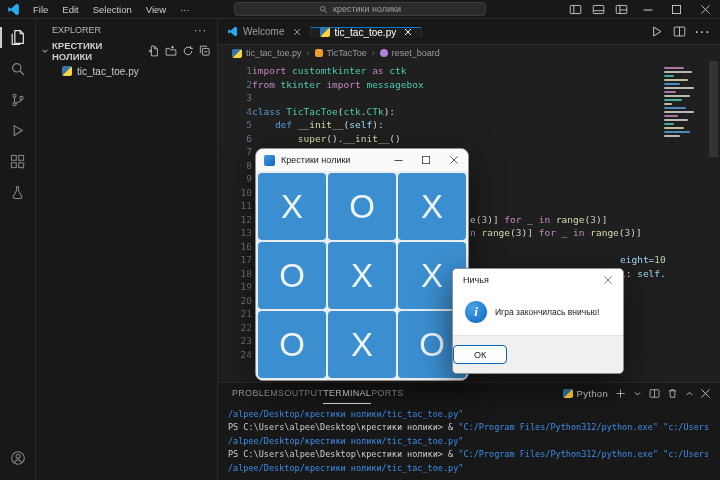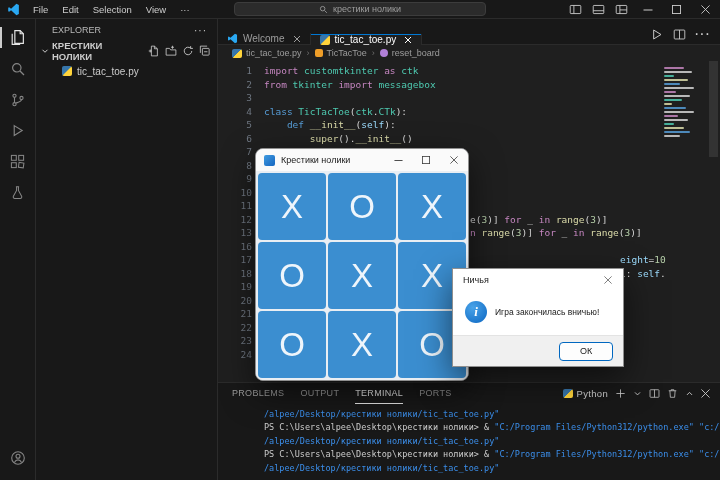--- a/index.html
+++ b/index.html
@@ -28,77 +28,77 @@
   .sb-header { height:22px; display:flex; align-items:center; padding:0 10px 0 16px; font-size:9px; color:#b8b8b8; }
   .sb-more { margin-left:auto; color:#cccccc; font-size:10px; letter-spacing:1px; }
   .section-row { height:20px; display:flex; align-items:center; padding:0 4px; font-weight:700; font-size:9.5px; color:#cccccc; gap:2px; }
   .section-actions { margin-left:auto; display:flex; gap:1px; color:#cccccc; }
   .sa-icon { width:16px; height:16px; display:flex; align-items:center; justify-content:center; }
   .file-row { height:20px; display:flex; align-items:center; padding-left:26px; gap:5px; color:#cccccc; font-size:10px; }
 
   .pyicon { display:inline-block; width:10px; height:10px; border-radius:2px; background:linear-gradient(135deg,#3776ab 49%,#ffd43b 51%); flex:0 0 10px; }
 
   .editor-col { flex:1; display:flex; flex-direction:column; min-width:0; background:#1f1f1f; }
-  .tabbar { height:26px; background:#181818; border-bottom:1px solid #2b2b2b; display:flex; align-items:flex-end; }
+  .tabbar { height:26px; background:#181818; border-bottom:1px solid #2b2b2b; display:flex; align-items:center; }
   .tab { display:flex; align-items:center; gap:5px; padding:0 9px; font-size:10px; border-right:1px solid #2b2b2b; color:#9d9d9d; position:relative; }
   .tab.active { background:#1f1f1f; color:#ffffff; box-shadow:inset 0 1px 0 #0078d4; margin-bottom:-1px; }
   .tab .close-x { display:flex; margin-left:3px; }
   .tab-actions { margin-left:auto; display:flex; align-items:center; gap:3px; padding-right:8px; color:#cccccc; }
   .ta-icon { width:20px; height:20px; display:flex; align-items:center; justify-content:center; }
 
   .breadcrumbs { height:16px; display:flex; align-items:center; gap:5px; padding-left:14px; font-size:9px; color:#9d9d9d; background:#1f1f1f; }
   .crumb { display:flex; align-items:center; gap:4px; }
   .crumb-sep { color:#6e6e6e; }
   .sym { width:8px; height:8px; display:inline-block; }
   .sym-class { background:#ee9d28; border-radius:2px; }
   .sym-method { background:#b180d7; border-radius:50%; }
 
   .code-area { position:relative; flex:1; overflow:hidden; font-family:"DejaVu Sans Mono",monospace; font-size:9.5px; padding-top:3px; }
   .code-line { height:13.5px; display:flex; align-items:center; white-space:pre; }
   .ln { flex:0 0 34px; width:34px; text-align:right; color:#6e7681; }
-  .lc { margin-left:12px; display:flex; white-space:pre; }
+  .lc { display:flex; white-space:pre; }
   .k { color:#c586c0; } .kb { color:#569cd6; } .m { color:#4ec9b0; } .fn { color:#dcdcaa; }
   .sf { color:#9cdcfe; } .num { color:#b5cea8; } .w { color:#d4d4d4; }
 
   .minimap { position:absolute; top:4px; right:16px; width:44px; }
   .minimap i { display:block; height:2px; margin:2px 0 0 4px; border-radius:1px; opacity:.85; }
   .vscroll { position:absolute; right:0; top:0; width:13px; height:100%; }
   .vscroll::before { content:""; position:absolute; top:0; right:2px; width:9px; height:96px; background:#5a5a5a; opacity:.35; }
 
   
   .panel { height:98px; border-top:1px solid #2b2b2b; background:#181818; display:flex; flex-direction:column; }
-  .panel-tabs { height:21px; display:flex; align-items:center; padding-left:14px; gap:16px; font-size:9px; letter-spacing:.3px; color:#9d9d9d; }
+  .panel-tabs { height:21px; display:flex; align-items:center; padding-left:14px; gap:0; font-size:9px; letter-spacing:.3px; color:#9d9d9d; }
   .ptab { height:100%; display:flex; align-items:center; border-bottom:1px solid transparent; }
   .ptab.active { color:#e7e7e7; border-bottom-color:#e7e7e7; }
   .panel-actions { margin-left:auto; display:flex; align-items:center; gap:7px; padding-right:10px; color:#cccccc; font-size:9.5px; }
   .pa-shell { display:flex; align-items:center; gap:4px; }
   .pa-icon { display:flex; align-items:center; justify-content:center; }
   .term { flex:1; padding:4px 0 0 10px; font-family:"DejaVu Sans Mono",monospace; font-size:8.5px; line-height:13.4px; white-space:pre; overflow:hidden; }
-  .term-line { height:13.4px;margin-left:36px; }
+  .term-line { height:13.4px; }
   .tw { color:#cccccc; } .tb { color:#3b8eea; }
 
   
   .game-window { position:absolute; left:255px; top:148px; width:214px; border-radius:8px; overflow:hidden; background:#e9eef3; box-shadow:0 12px 32px rgba(0,0,0,.55); border:1px solid #8f8f8f; z-index:10; }
   .gw-titlebar { height:22px; background:#fafafa; display:flex; align-items:center; padding-left:8px; gap:6px; }
   .gw-app-icon { width:11px; height:11px; border-radius:2px; background:linear-gradient(135deg,#3f9be0,#1565c0); flex:0 0 11px; }
   .gw-title { font-size:9px; color:#1a1a1a; }
   .gw-controls { margin-left:auto; display:flex; height:100%; }
   .gw-btn { width:28px; height:100%; display:flex; align-items:center; justify-content:center; color:#3a3a3a; }
   .board { display:grid; grid-template-columns:repeat(3,1fr); gap:2px; padding:2px; background:#e9eef3; }
   .cell { height:67px; background:#3b8ed0; border-radius:4px; display:flex; align-items:center; justify-content:center; color:#eef5fb; font-size:33px; }
 
   
-  .dialog { position:absolute; left:452px; top:268px; width:172px; border-radius:0; overflow:hidden; background:#ffffff; box-shadow:0 12px 32px rgba(0,0,0,.55); border:1px solid #8f8f8f; z-index:11; }
+  .dialog { position:absolute; left:452px; top:268px; width:172px; border-radius:5px; overflow:hidden; background:#ffffff; box-shadow:0 12px 32px rgba(0,0,0,.55); border:1px solid #8f8f8f; z-index:11; }
   .dlg-titlebar { height:22px; display:flex; align-items:center; padding-left:10px; background:#ffffff; }
   .dlg-title { font-size:9px; color:#1a1a1a; }
   .dlg-close { margin-left:auto; width:30px; height:100%; display:flex; align-items:center; justify-content:center; color:#5f5f5f; }
   .dlg-body { display:flex; align-items:center; gap:8px; padding:10px 10px 12px 12px; background:#ffffff; }
   .info-icon { width:22px; height:22px; border-radius:50%; background:radial-gradient(circle at 35% 30%,#4aa3e8,#0b66c2); color:#fff; display:flex; align-items:center; justify-content:center; font-size:13px; font-weight:700; font-style:italic; font-family:"Liberation Serif",serif; flex:0 0 22px; }
   .dlg-msg { font-size:8.5px; color:#1a1a1a; white-space:nowrap; }
-  .dlg-footer { height:31px; background:#f0f0f0; border-top:1px solid #e3e3e3; display:flex; align-items:center; justify-content:flex-end; padding-right:10px; }
+  .dlg-footer { height:38px; background:#f0f0f0; border-top:1px solid #e3e3e3; display:flex; align-items:center; padding-right:10px; }
   .ok-btn { width:54px; height:19px; background:#fdfdfd; border:1px solid #0067c0; border-radius:4px; font-size:9px; color:#1a1a1a; display:flex; align-items:center; justify-content:center; }
 
   svg { display:block; }
 </style>
 </head>
 <body>
 
 <div class="app">
 
   <div class="titlebar">

